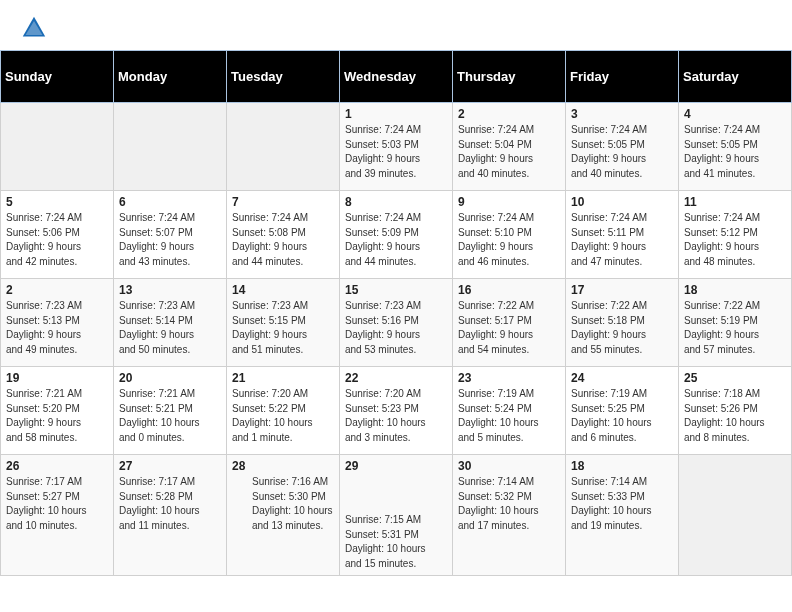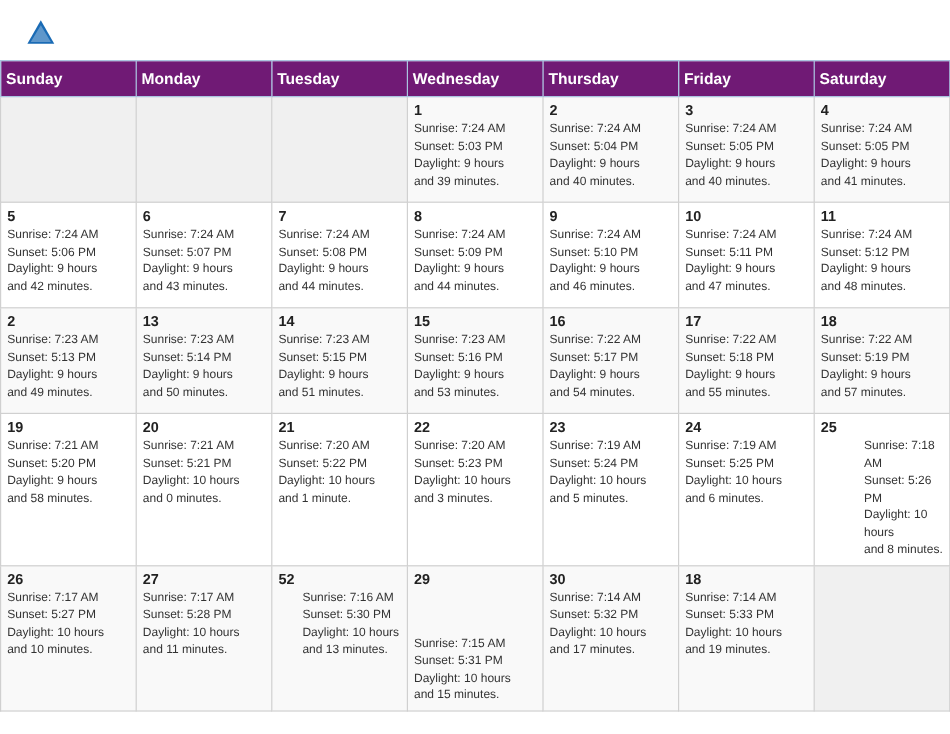--- a/index.html
+++ b/index.html
@@ -53,25 +53,25 @@
       font-size: 16px;
       color: #555;
       margin-top: 2px;
     }
     .calendar {
       width: 100%;
       border-collapse: collapse;
       margin: 0;
     }
     .calendar thead tr th {
-      background: #701a75;
+      background: #000000;
       color: #fff;
       font-size: 13px;
       font-weight: bold;
-      padding: 7px 4px;
+      padding: 18px 4px;
       text-align: left;
       border: 1px solid #aac4e0;
       width: calc(100% / 7);
     }
     .calendar tbody tr td {
       vertical-align: top;
       border: 1px solid #d0d0d0;
       padding: 4px 5px;
       width: calc(100% / 7);
       height: 88px;
@@ -303,21 +303,21 @@
         </td>
         <td>
           <div class="day-number">24</div>
           <div class="day-info" style="white-space: pre-line;">Sunrise: 7:19 AM
 Sunset: 5:25 PM
 Daylight: 10 hours
 and 6 minutes.</div>
         </td>
         <td>
           <div class="day-number">25</div>
-          <div class="day-info" style="white-space: pre-line; margin-left: 36px;">Sunrise: 7:18 AM
+          <div class="day-info" style="white-space: pre-line;">Sunrise: 7:18 AM
 Sunset: 5:26 PM
 Daylight: 10 hours
 and 8 minutes.</div>
         </td>
       </tr>
       <tr>
         <td>
           <div class="day-number">26</div>
           <div class="day-info" style="white-space: pre-line;">Sunrise: 7:17 AM
 Sunset: 5:27 PM
@@ -325,21 +325,21 @@
 and 10 minutes.</div>
         </td>
         <td>
           <div class="day-number">27</div>
           <div class="day-info" style="white-space: pre-line;">Sunrise: 7:17 AM
 Sunset: 5:28 PM
 Daylight: 10 hours
 and 11 minutes.</div>
         </td>
         <td>
-          <div class="day-number">52</div>
+          <div class="day-number">28</div>
           <div class="day-info" style="white-space: pre-line; margin-left: 20px;">Sunrise: 7:16 AM
 Sunset: 5:30 PM
 Daylight: 10 hours
 and 13 minutes.</div>
         </td>
         <td>
           <div class="day-number">29</div>
           <div class="day-info" style="white-space: pre-line; margin-top: 40px;">Sunrise: 7:15 AM
 Sunset: 5:31 PM
 Daylight: 10 hours

